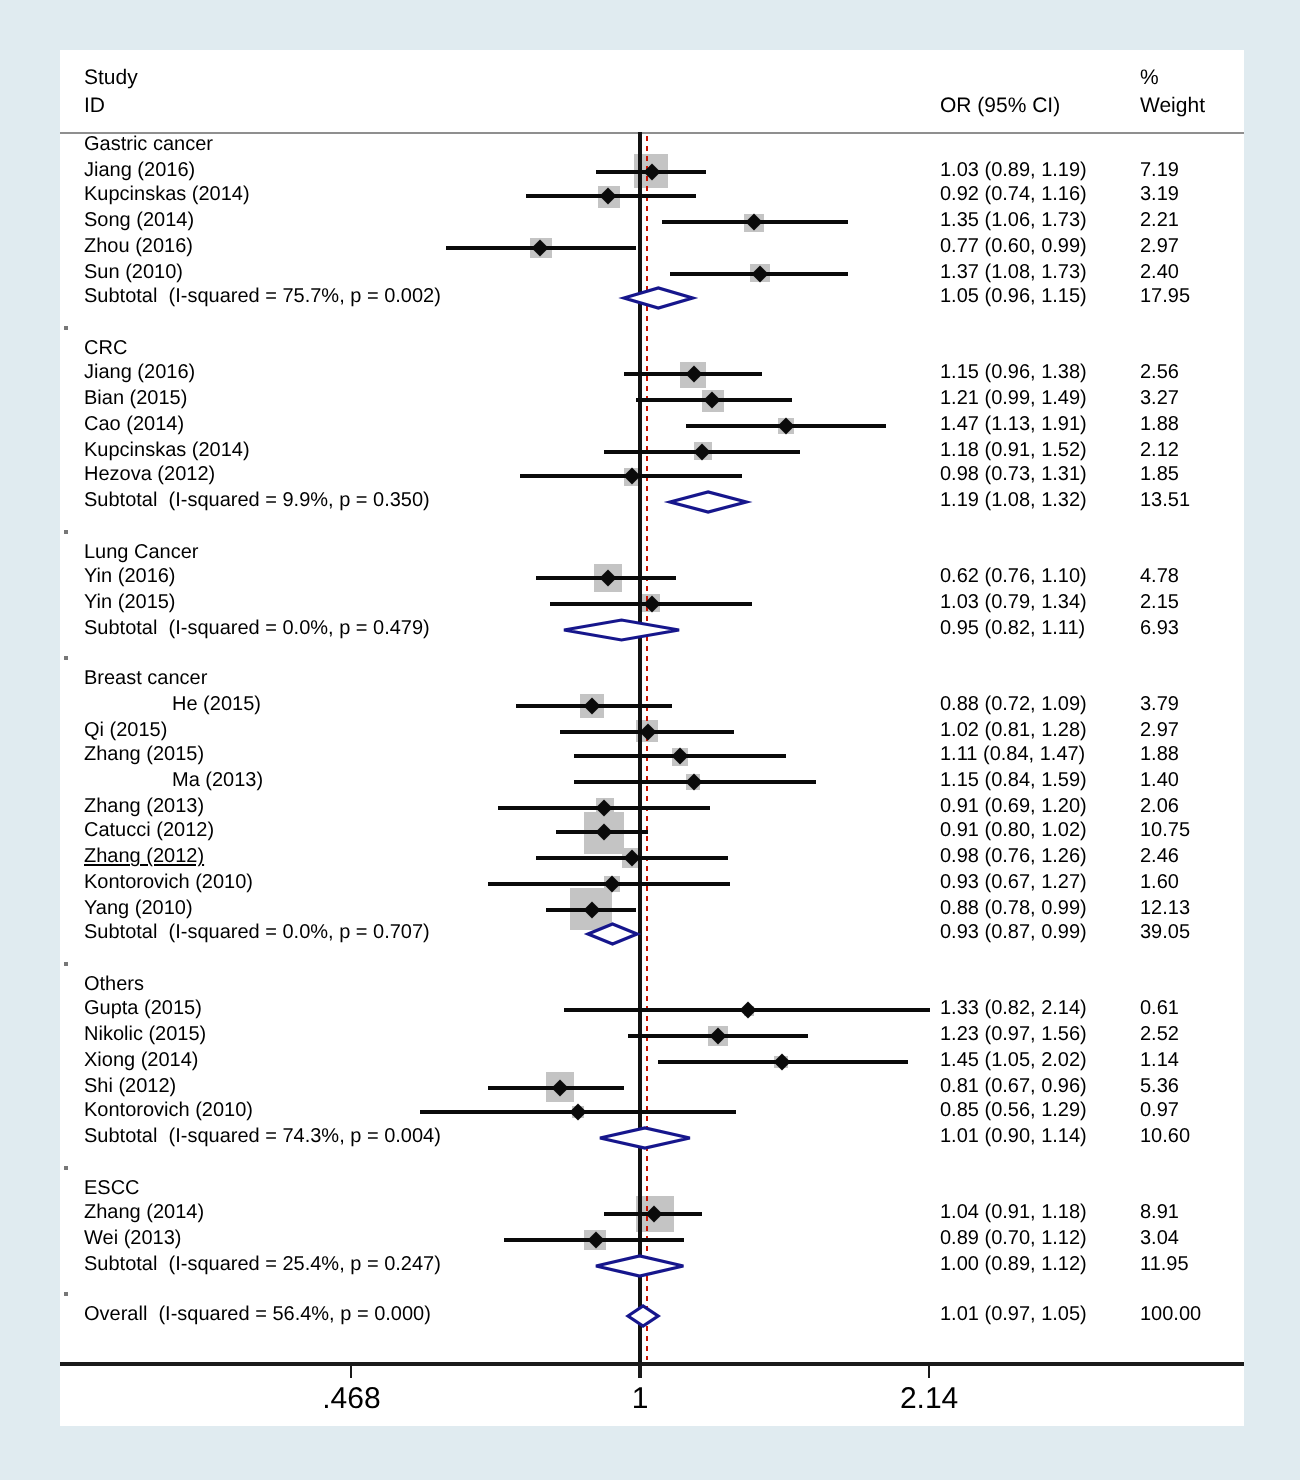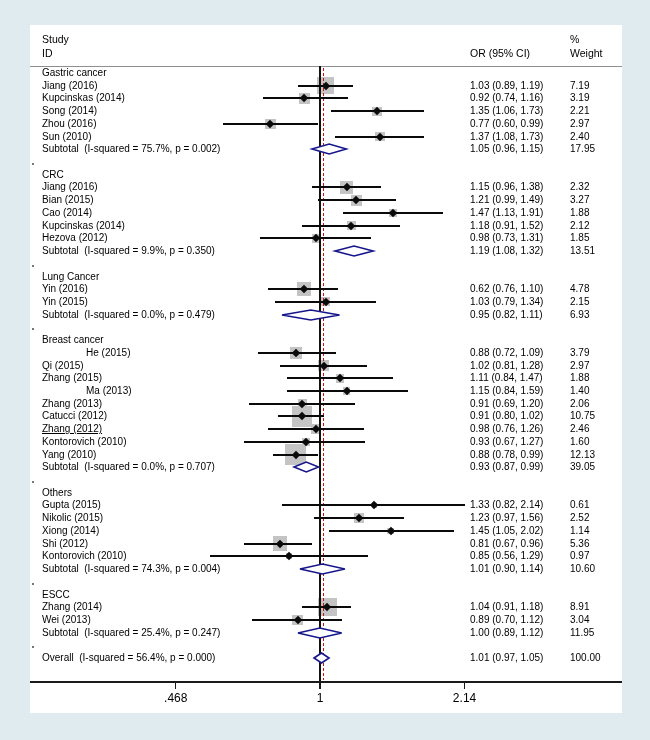--- a/index.html
+++ b/index.html
@@ -17,21 +17,21 @@
   #overall-line{
     position:absolute;top:68px;height:612px;width:1px;
     background:repeating-linear-gradient(to bottom,#cc1100 0 2.5px,transparent 2.5px 5px);
   }
   .lbl{position:absolute;font-size:10px;line-height:12px;white-space:pre;}
   .ci{position:absolute;height:2px;background:#0a0a0a;}
   .sq{position:absolute;background:#c4c4c4;}
   .mk{position:absolute;width:6px;height:6px;background:#0a0a0a;transform:rotate(45deg);}
   .dia{position:absolute;overflow:visible;}
   .tick{position:absolute;width:1.5px;height:6px;background:#1a1a1a;top:683px;}
-  .tick-lbl{position:absolute;top:691px;font-size:12px;transform:translateX(-50%);white-space:pre;}
+  .tick-lbl{position:absolute;top:691px;font-size:15px;transform:translateX(-50%);white-space:pre;}
   .gapdot{position:absolute;width:2px;height:2px;background:#777;}
 </style>
 </head>
 <body>
 
 <div id="canvas">
   <div id="plot-bg"></div>
 
   <span class="hdr" style="left:42px;top:33px;">Study</span>
   <span class="hdr" style="left:42px;top:47px;">ID</span>
@@ -105,21 +105,21 @@
       </svg>
       <div class="lbl" style="left: 42px; top: 143.32px;">Subtotal  (I-squared = 75.7%, p = 0.002)</div>
       <div class="lbl" style="left: 470px; top: 143.32px;">1.05 (0.96, 1.15)</div>
       <div class="lbl" style="left: 570px; top: 143.32px;">17.95</div>
       <div class="gapdot" style="left: 32px; top: 163.04px;"></div>
       <div class="lbl" style="left: 42px; top: 168.76px;">CRC</div>
       <div class="ci" style="left: 312.244px; top: 186.48px; width: 68.952px;"></div>
       <div class="mk" style="left: 343.555px; top: 184.48px;"></div>
       <div class="lbl" style="left: 42px; top: 181.48px;">Jiang (2016)</div>
       <div class="lbl" style="left: 470px; top: 181.48px;">1.15 (0.96, 1.38)</div>
-      <div class="lbl" style="left: 570px; top: 181.48px;">2.32</div>
+      <div class="lbl" style="left: 570px; top: 181.48px;">2.56</div>
       <div class="ci" style="left: 318.09px; top: 199.2px; width: 77.677px;"></div>
       <div class="mk" style="left: 353.218px; top: 197.2px;"></div>
       <div class="lbl" style="left: 42px; top: 194.2px;">Bian (2015)</div>
       <div class="lbl" style="left: 470px; top: 194.2px;">1.21 (0.99, 1.49)</div>
       <div class="lbl" style="left: 570px; top: 194.2px;">3.27</div>
       <div class="ci" style="left: 343.221px; top: 211.92px; width: 99.7283px;"></div>
       <div class="mk" style="left: 390.2px; top: 209.92px;"></div>
       <div class="lbl" style="left: 42px; top: 206.92px;">Cao (2014)</div>
       <div class="lbl" style="left: 470px; top: 206.92px;">1.47 (1.13, 1.91)</div>
       <div class="lbl" style="left: 570px; top: 206.92px;">1.88</div>

